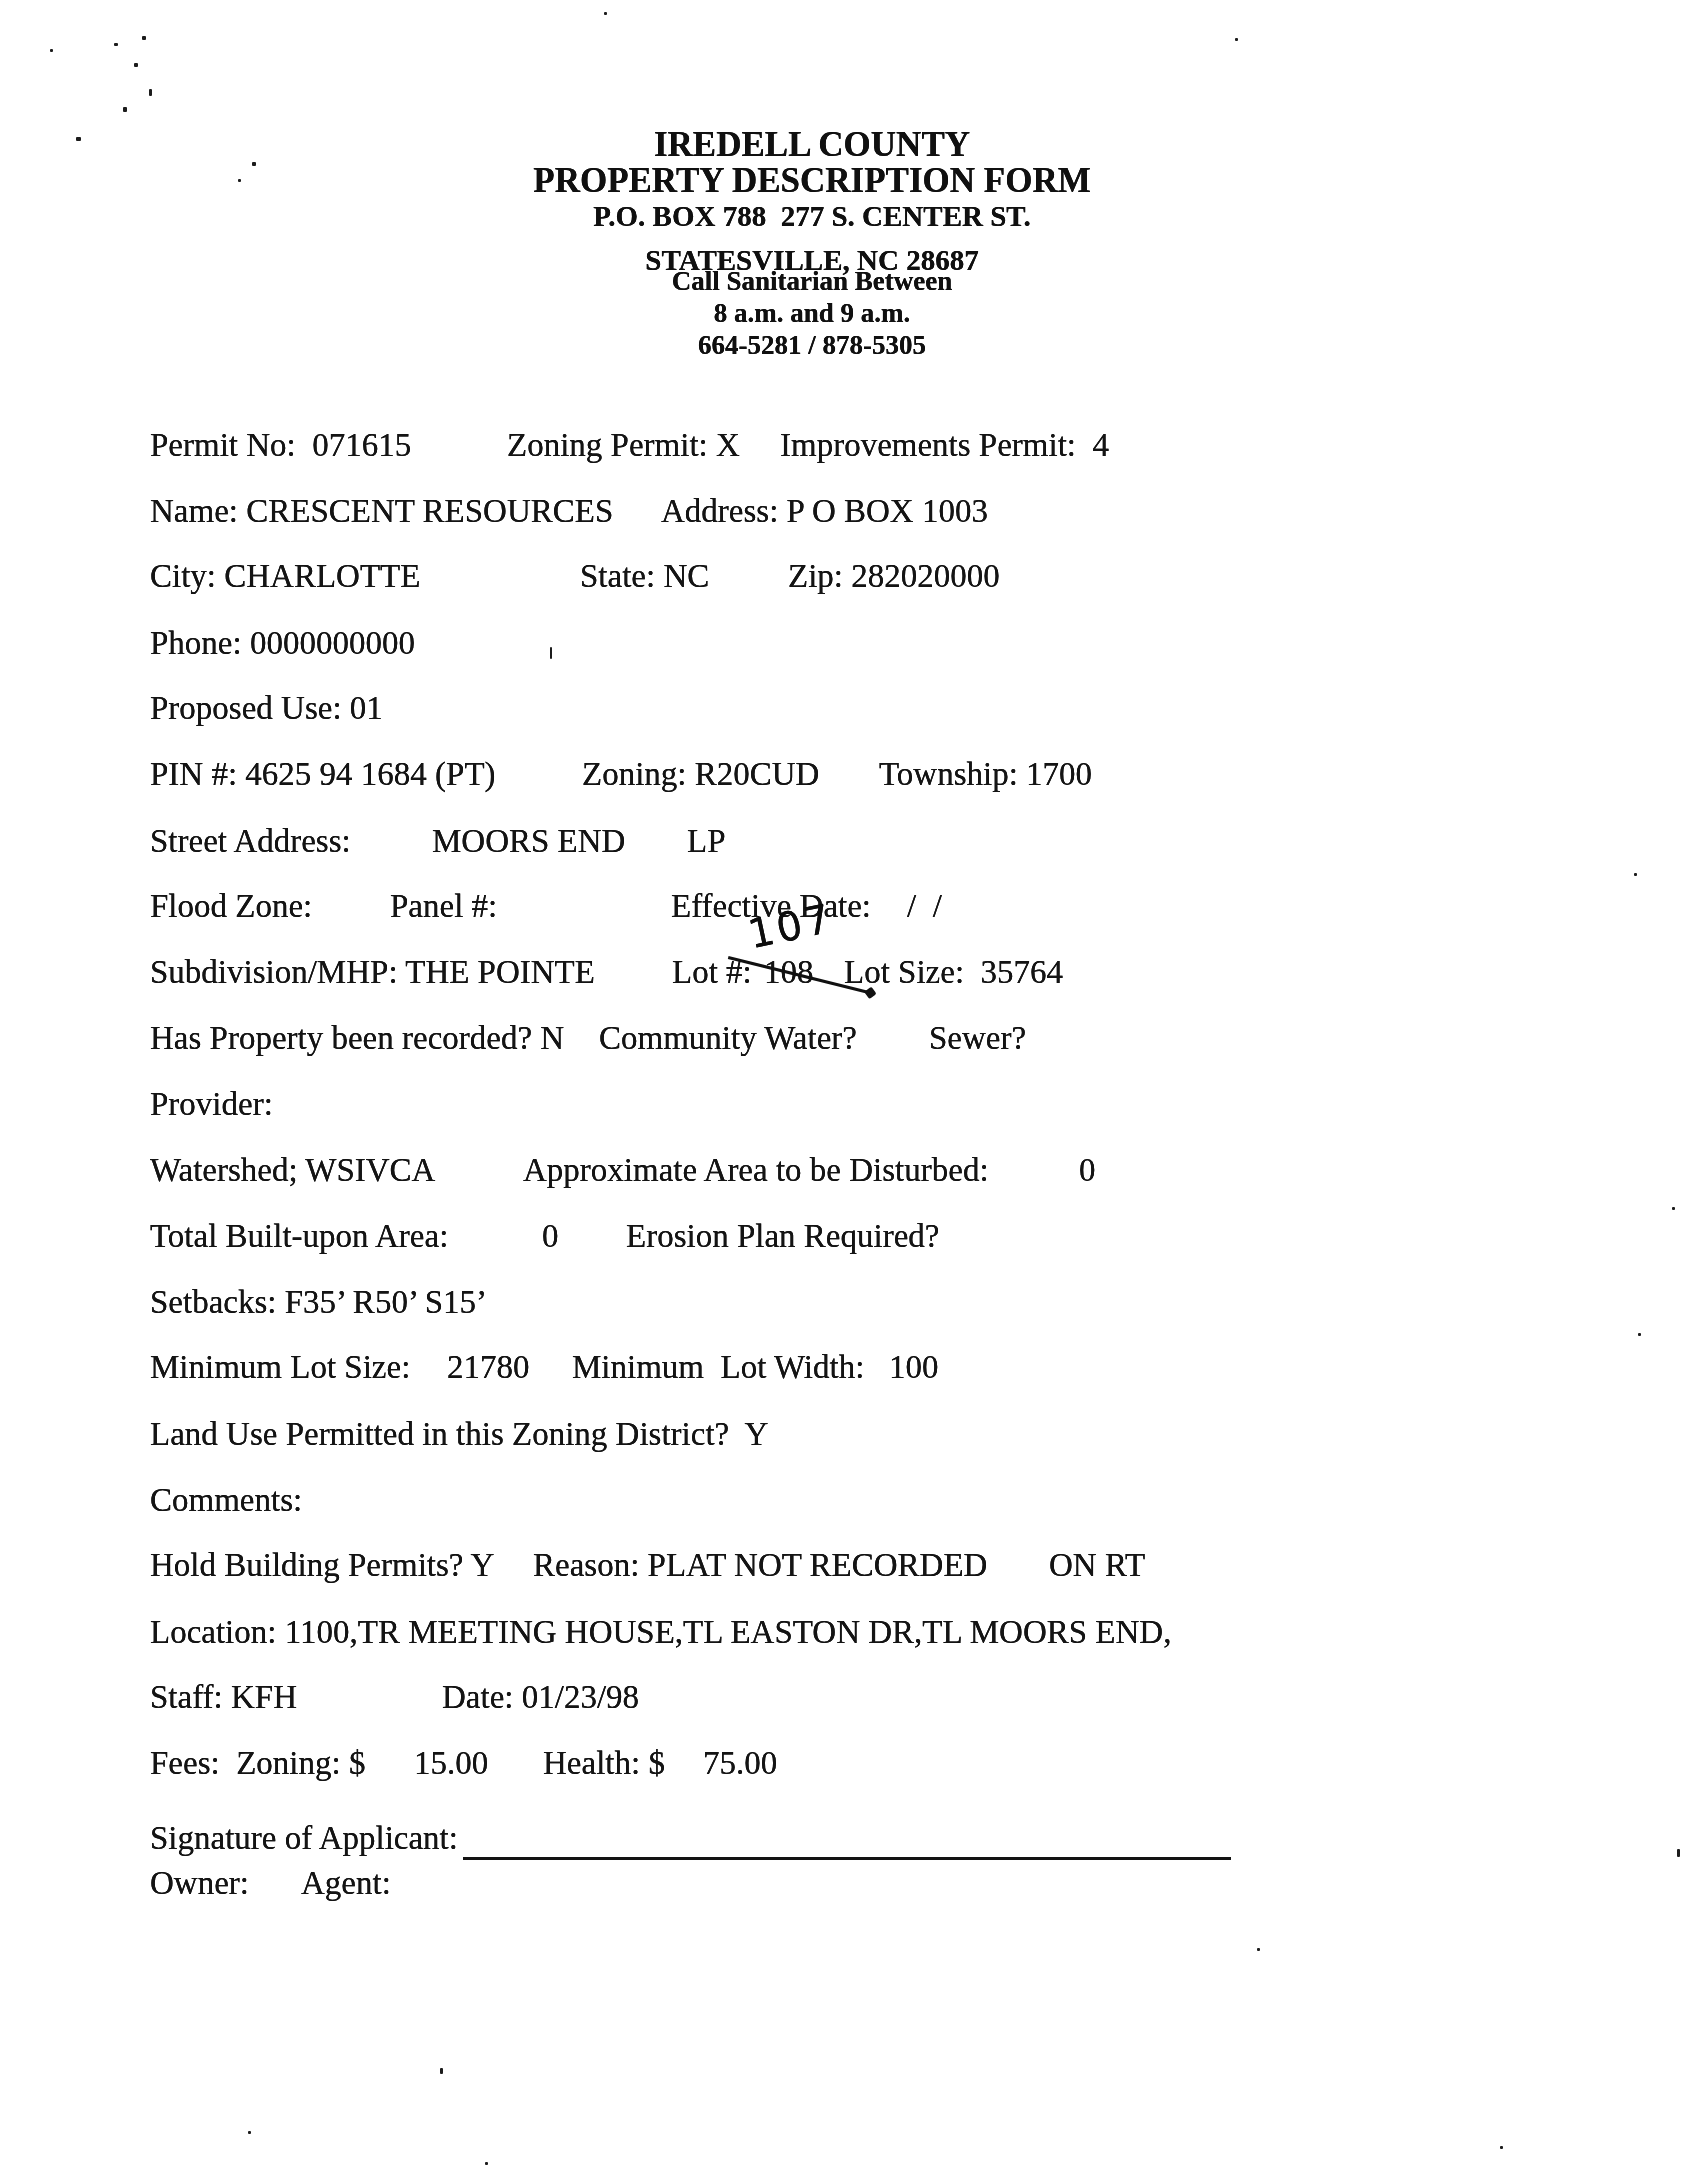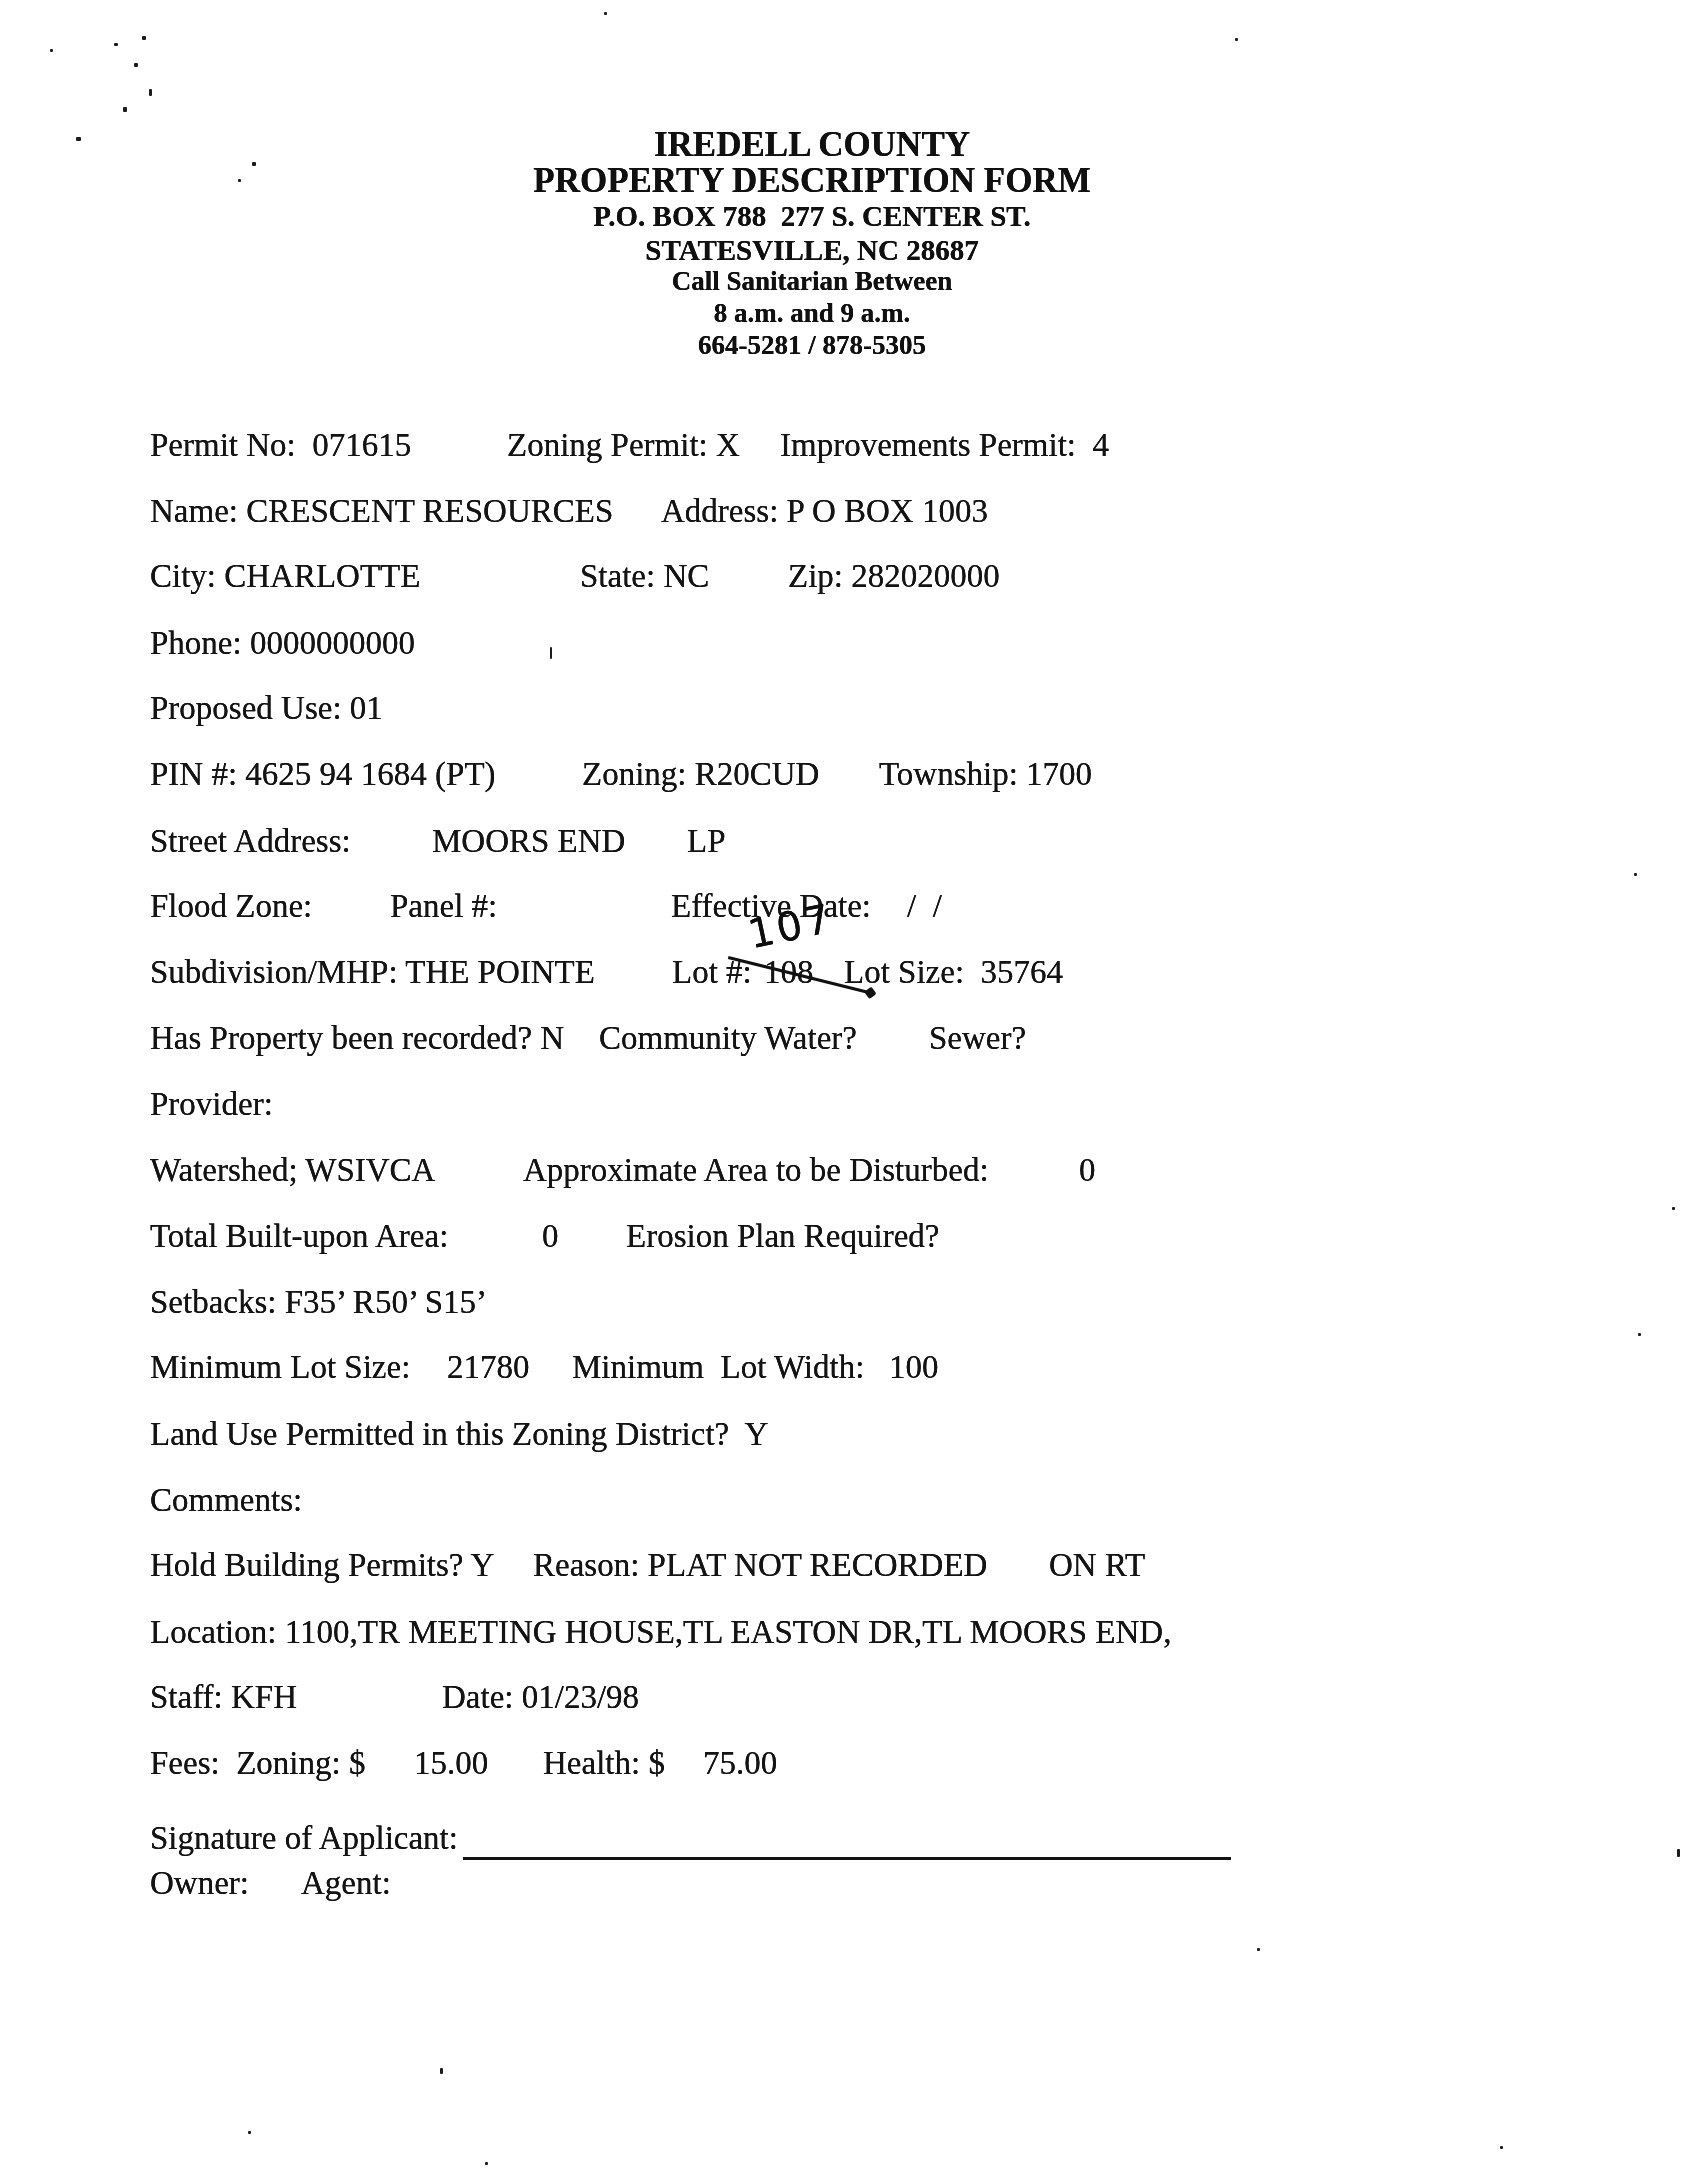--- a/index.html
+++ b/index.html
@@ -15,21 +15,21 @@
   #header{position:absolute;left:0;top:0;width:1624px;height:396px;}
   .hl{
     position:absolute;left:0;width:100%;
     text-align:center;font-weight:bold;
     white-space:pre;color:#101010;
     text-shadow:0 0 0.6px #000;
   }
   .hl-0{top:125px;font-size:35px;}
   .hl-1{top:161px;font-size:35px;}
   .hl-2{top:200px;font-size:29px;}
-  .hl-3{top:234px;font-size:29px;}
+  .hl-3{top:244px;font-size:29px;}
   .hl-4{top:266px;font-size:27px;}
   .hl-5{top:298px;font-size:27px;}
   .hl-6{top:330px;font-size:27px;}
   
   #form-rows{position:absolute;left:0;top:0;width:100%;height:100%;}
   .row{position:absolute;left:0;width:1687px;height:46px;}
   .seg{
     position:absolute;top:0;
     font-size:33px;line-height:44px;
     white-space:pre;

